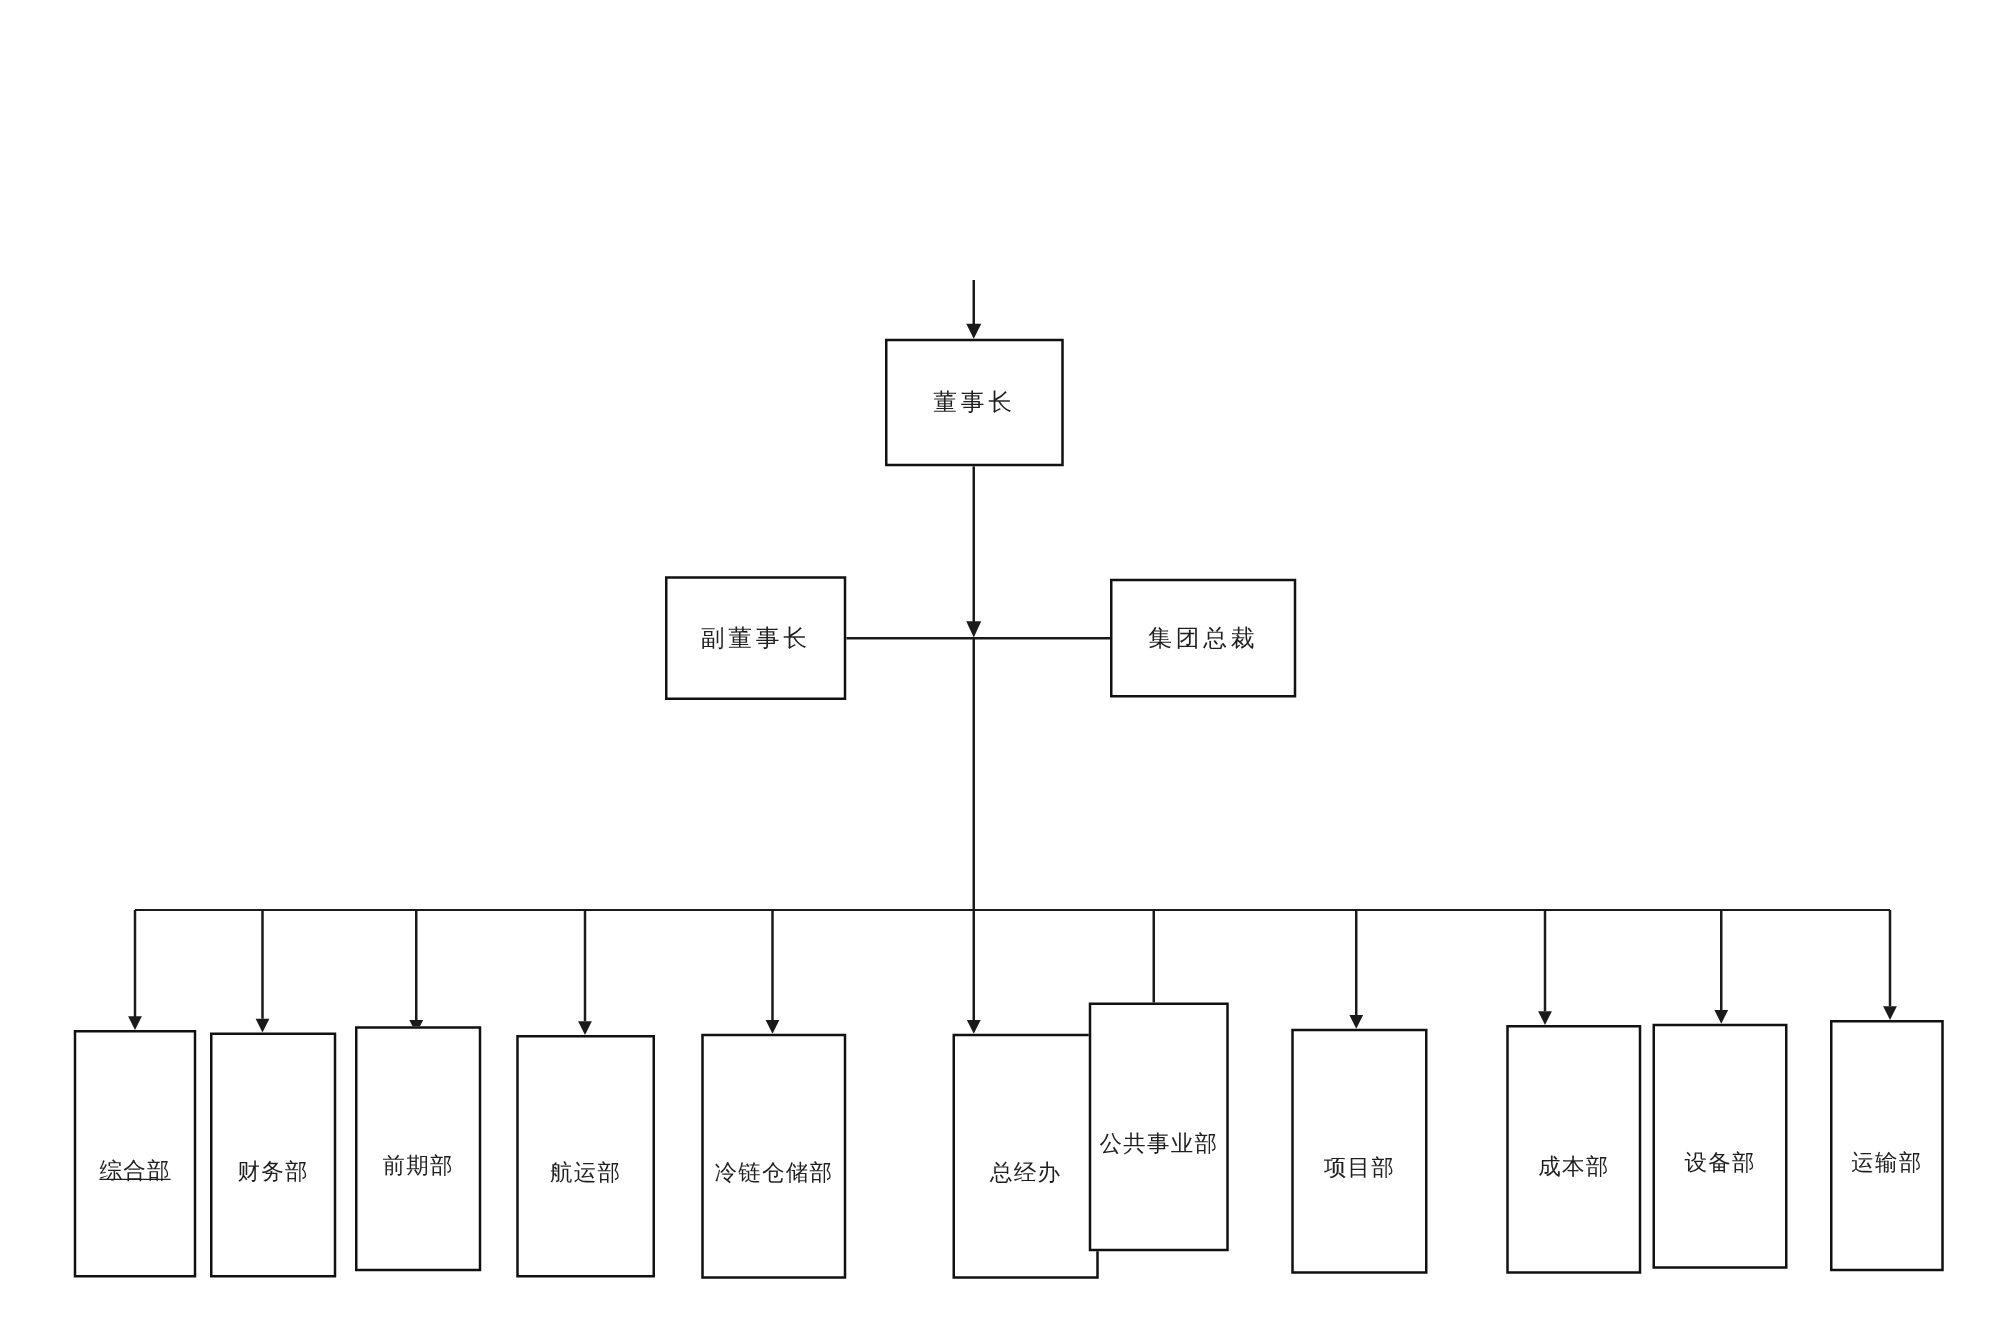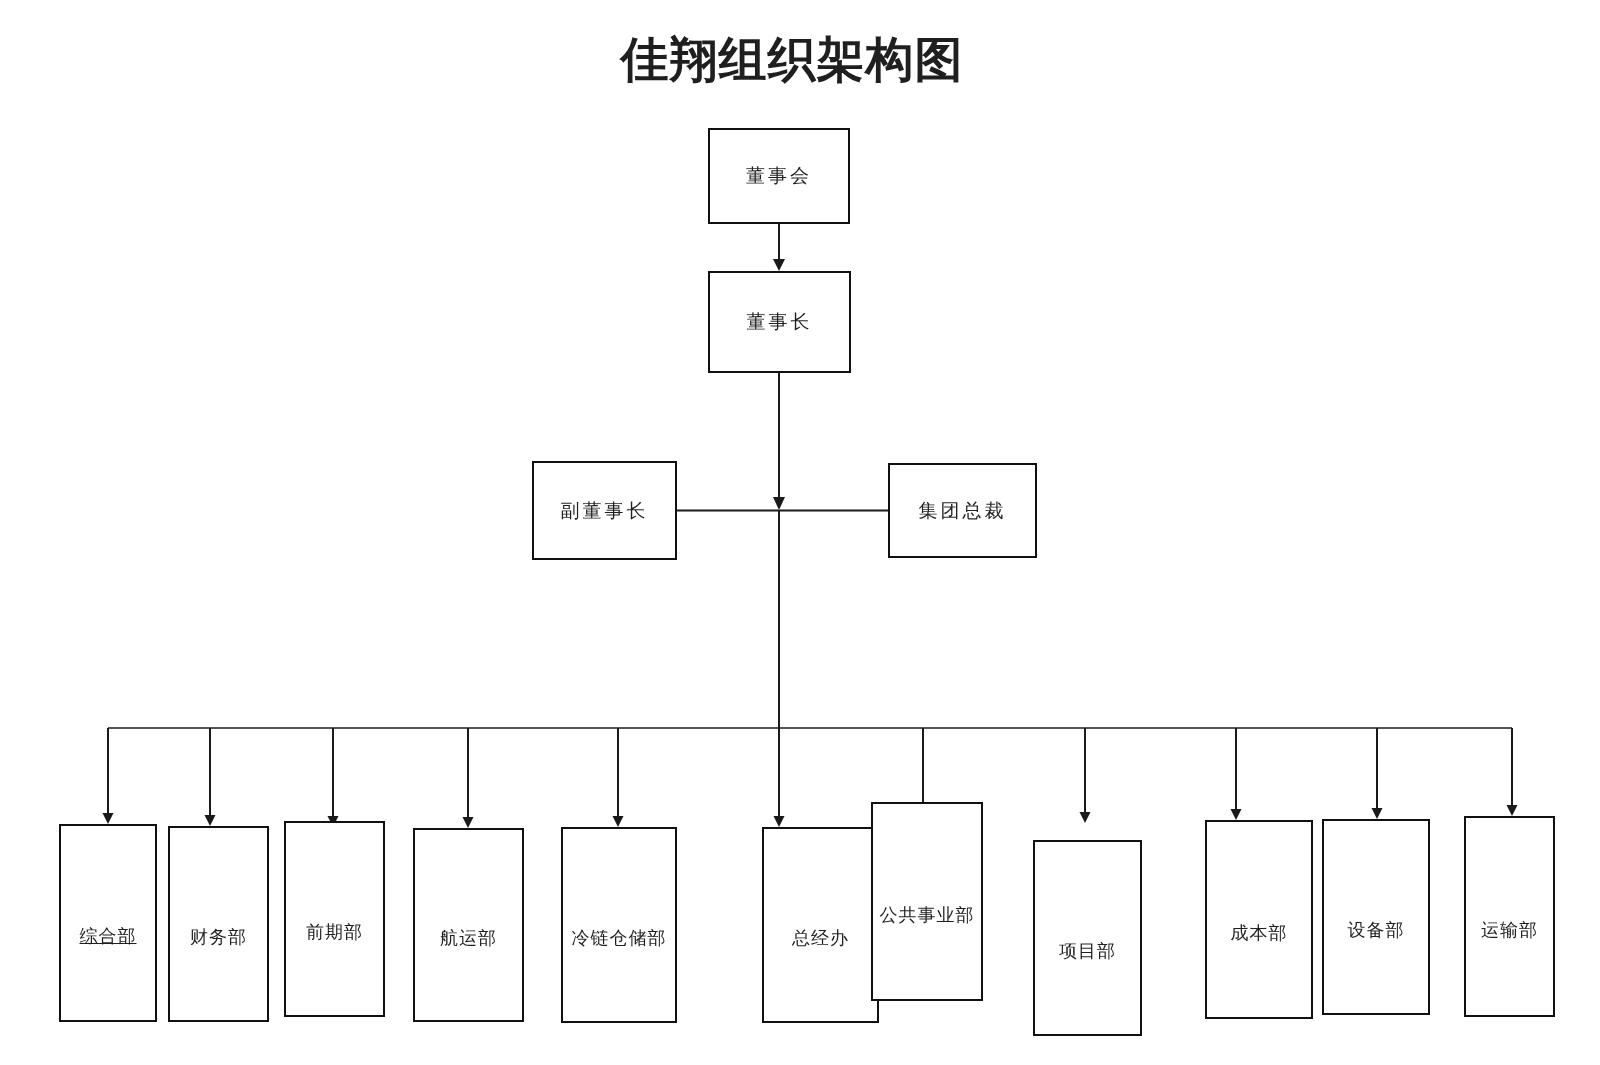--- a/index.html
+++ b/index.html
@@ -54,21 +54,20 @@
   }
   .stem{stroke:var(--line,#1a1a1a);stroke-width:2;}
   .stem.thin{stroke-width:1.6;}
   .head{fill:var(--line,#1a1a1a);stroke:none;}
 </style>
 </head>
 <body>
 
 <div class="canvas">
 
-  <h1 class="chart-title">佳翔组织架构图</h1>
 
   <svg class="connectors" width="1600" height="1065" viewBox="0 0 1600 1065" aria-hidden="true">
 
     <line class="stem" x1="779" y1="224" x2="779" y2="261"></line>
     <polygon class="head" points="773,259 785,259 779,271"></polygon>
 
     <line class="stem" x1="779" y1="373" x2="779" y2="498"></line>
     <polygon class="head" points="773,497 785,497 779,510"></polygon>
 
     <line class="stem" x1="677" y1="510.5" x2="888" y2="510.5"></line>
@@ -94,23 +93,20 @@
     <line class="stem" x1="1085" y1="728" x2="1085" y2="812"></line>
     <polygon class="head" points="1079.5,812 1090.5,812 1085,823"></polygon>
     <line class="stem" x1="1236" y1="728" x2="1236" y2="809"></line>
     <polygon class="head" points="1230.5,809 1241.5,809 1236,820"></polygon>
     <line class="stem" x1="1377" y1="728" x2="1377" y2="808"></line>
     <polygon class="head" points="1371.5,808 1382.5,808 1377,819"></polygon>
     <line class="stem" x1="1512" y1="728" x2="1512" y2="805"></line>
     <polygon class="head" points="1506.5,805 1517.5,805 1512,816"></polygon>
   </svg>
 
-  <div class="node" style="left:708px;top:128px;width:142px;height:96px;">
-    <span class="label">董事会</span>
-  </div>
 
   <div class="node" style="left:708px;top:271px;width:143px;height:102px;">
     <span class="label">董事长</span>
   </div>
 
   <div class="node" style="left:532px;top:461px;width:145px;height:99px;">
     <span class="label">副董事长</span>
   </div>
 
   <div class="node" style="left:888px;top:463px;width:149px;height:95px;">
@@ -138,21 +134,21 @@
   </div>
 
   <div class="node dept" style="left:726px;top:827px;width:117px;height:196px;margin-left:36px;">
     <span class="label">总经办</span>
   </div>
 
   <div class="node dept" style="left:871px;top:802px;width:112px;height:199px;">
     <span class="label">公共事业部</span>
   </div>
 
-  <div class="node dept" style="left:1033px;top:840px;width:109px;height:196px;">
+  <div class="node dept" style="left:1033px;top:823px;width:109px;height:196px;">
     <span class="label">项目部</span>
   </div>
 
   <div class="node dept" style="left:1179px;top:820px;width:108px;height:199px;margin-left:26px;">
     <span class="label">成本部</span>
   </div>
 
   <div class="node dept" style="left:1322px;top:819px;width:108px;height:196px;">
     <span class="label">设备部</span>
   </div>

